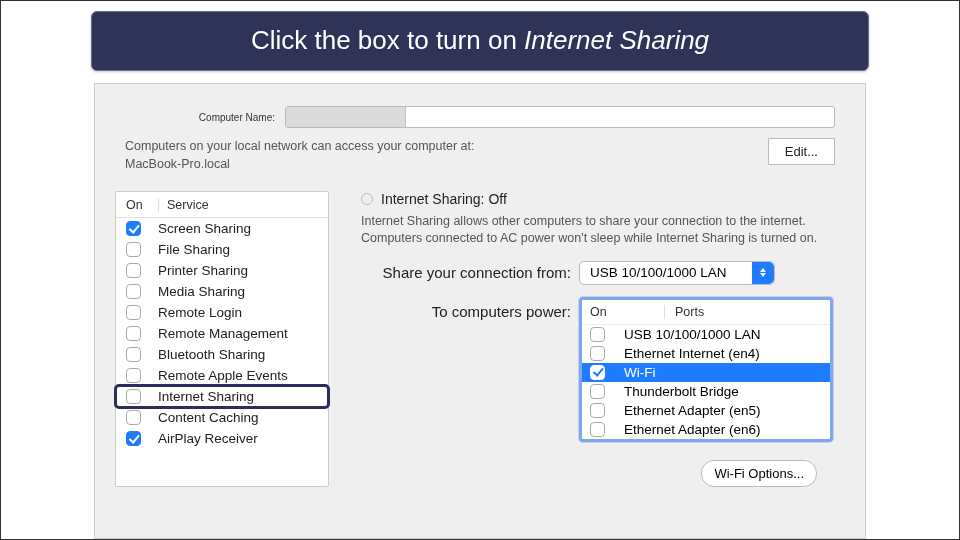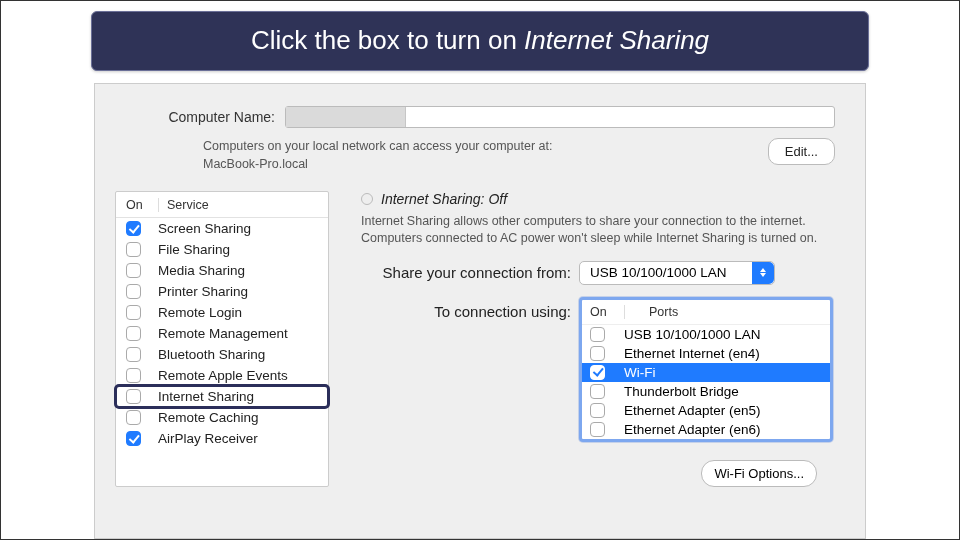--- a/index.html
+++ b/index.html
@@ -17,50 +17,50 @@
     box-shadow: 0 1px 3px rgba(0,0,0,0.2);
   }
   .banner em { font-style: italic; }
   .panel {
     position: absolute;
     left: 93px; right: 93px; top: 82px; bottom: 0;
     background: #efefef;
     border: 1px solid #ccc;
   }
   .compname-row { display: flex; align-items: center; padding: 22px 30px 6px 30px; }
-  .compname-label { font-size: 14px; color: #333; margin-right: 10px; width: 150px; text-align: right; }
+  .compname-label { font-size: 10px; color: #333; margin-right: 10px; width: 150px; text-align: right; }
   .compname-input {
     flex: 1; height: 22px; background: #fff; border: 1px solid #bbb; border-radius: 3px;
     box-shadow: inset 10px 0 0 #d0d0d0; 
   }
   .compname-input-inner { display:inline-block; width:120px; height:100%; background:#dadada; border-right:1px solid #c6c6c6; }
   .subrow { display:flex; padding: 4px 30px 8px 30px; align-items:flex-start; }
-  .sub-text { font-size: 12.5px; color:#555; margin-left: 78px; width: 420px; line-height:1.4; }
+  .sub-text { font-size: 12.5px; color:#555; width: 420px; line-height:1.4; }
   .edit-btn {
-    margin-left:auto; background:#fff; border:1px solid #bbb; border-radius:10px;
+    margin-left:auto; background:#fff; border:1px solid #bbb; border-radius:1px;
     padding:5px 16px; font-size:13px; color:#222; cursor:pointer;
   }
   .columns { display:flex; padding: 10px 20px 0 20px; gap: 32px; }
   .svc-box {
     width: 214px; background:#fff; border:1px solid #ccc; border-radius:2px;
     font-size:13.5px;
   }
   .svc-head { display:flex; border-bottom:1px solid #e2e2e2; padding:6px 8px 5px 10px; font-size:12.5px; color:#333; }
   .svc-head .h-on { width:32px; }
   .svc-head .h-svc { flex:1; border-left:1px solid #ddd; padding-left:8px; }
   .svc-row { display:flex; align-items:center; padding:3px 8px 3px 10px; }
   .svc-row .chk { width:32px; display:flex; justify-content:flex-start; }
   .svc-row .lbl { flex:1; padding-left:0px; color:#222; }
   .chkbox { width:15px; height:15px; border:1px solid #aaa; border-radius:4px; background:#fff; display:inline-flex; align-items:center; justify-content:center; }
   .chkbox.checked { background:#1f7bff; border-color:#1f7bff; }
   .chkbox.checked::after { content:""; display:block; width:4px; height:8px; border:solid #fff; border-width:0 2px 2px 0; transform:rotate(40deg) translate(-0.5px,-1px); }
   .svc-row.highlight { outline:3px solid #2b2e5a; outline-offset:-1px; border-radius:3px; }
 
   .right { flex:1; }
-  .status-row { display:flex; align-items:center; gap:8px; margin-bottom:6px;font-style:italic; }
+  .status-row { display:flex; align-items:center; gap:8px; margin-bottom:6px; }
   .radio-off { width:12px; height:12px; border:1px solid #bbb; border-radius:50%; background:#eee; }
   .status-text { font-size:14px; color:#222; }
   .desc { font-size:12.5px; color:#555; line-height:1.35; max-width:460px; margin-bottom:14px; }
   .form-row { display:flex; align-items:center; margin-bottom:12px; }
   .form-label { width:218px; text-align:right; font-size:15px; color:#222; padding-right:8px; }
   .dropdown {
     display:flex; align-items:center; background:#fff; border:1px solid #bbb; border-radius:5px;
     font-size:13.5px; height:24px; min-width:196px;
   }
   .dropdown .dd-text { padding:0 10px; flex:1; }
@@ -68,21 +68,21 @@
   .dropdown .dd-btn::before, .dropdown .dd-btn::after { content:""; width:0; height:0; border-left:3.5px solid transparent; border-right:3.5px solid transparent; }
   .dropdown .dd-btn::before { border-bottom:4px solid #fff; }
   .dropdown .dd-btn::after { border-top:4px solid #fff; }
 
   .ports-box {
     width:254px; background:#fff; border:3px solid #7da7ef; border-radius:4px; font-size:13.5px;
     box-shadow: 0 0 0 1px rgba(100,140,220,.3);
   }
   .ports-head { display:flex; padding:5px 8px; font-size:12.5px; color:#333; border-bottom:1px solid #eee; }
   .ports-head .h-on { width:34px; }
-  .ports-head .h-p { flex:1; border-left:1px solid #ddd; padding-left:24px; }
+  .ports-head .h-p { flex:1; border-left:1px solid #ddd; padding-left:10px;margin-left:40px; }
   .port-row { display:flex; align-items:center; padding:2px 8px; }
   .port-row .chk { width:34px; display:flex; }
   .port-row .lbl { flex:1; }
   .port-row.sel { background:#1f7bff; color:#fff; }
   .port-row.sel .chkbox { background:#fff; border-color:#fff; }
   .port-row.sel .chkbox.checked { background:#fff; }
   .port-row.sel .chkbox.checked::after { border-color:#1f7bff; }
 
   .wifi-btn-row { display:flex; justify-content:flex-end; padding:6px 28px 0 0; }
   .wifi-btn { background:#fff; border:1px solid #bbb; border-radius:13px; padding:5px 12px; font-size:13px; cursor:pointer; }
@@ -130,32 +130,32 @@
             <div class="svc-row">
               <div class="chk">
                 <span class="chkbox"></span>
               </div>
               <div class="lbl">File Sharing</div>
             </div>
             <div class="svc-row">
               <div class="chk">
                 <span class="chkbox"></span>
               </div>
+              <div class="lbl">Printer Sharing</div>
+            </div>
+            <div class="svc-row">
+              <div class="chk">
+                <span class="chkbox"></span>
+              </div>
               <div class="lbl">Media Sharing</div>
             </div>
             <div class="svc-row">
               <div class="chk">
                 <span class="chkbox"></span>
               </div>
-              <div class="lbl">Printer Sharing</div>
-            </div>
-            <div class="svc-row">
-              <div class="chk">
-                <span class="chkbox"></span>
-              </div>
               <div class="lbl">Remote Login</div>
             </div>
             <div class="svc-row">
               <div class="chk">
                 <span class="chkbox"></span>
               </div>
               <div class="lbl">Remote Management</div>
             </div>
             <div class="svc-row">
               <div class="chk">
@@ -172,21 +172,21 @@
             <div class="svc-row highlight">
               <div class="chk">
                 <span class="chkbox"></span>
               </div>
               <div class="lbl">Internet Sharing</div>
             </div>
             <div class="svc-row">
               <div class="chk">
                 <span class="chkbox"></span>
               </div>
-              <div class="lbl">Remote Caching</div>
+              <div class="lbl">Content Caching</div>
             </div>
             <div class="svc-row">
               <div class="chk">
                 <span class="chkbox checked"></span>
               </div>
               <div class="lbl">AirPlay Receiver</div>
             </div>
           </div>
       </div>
 
@@ -199,21 +199,21 @@
 
         <div class="form-row">
           <div class="form-label">Share your connection from:</div>
           <div class="dropdown">
             <span class="dd-text">USB 10/100/1000 LAN</span>
             <span class="dd-btn"></span>
           </div>
         </div>
 
         <div class="form-row" style="align-items:flex-start;">
-          <div class="form-label" style="padding-top:6px;">To connection using:</div>
+          <div class="form-label" style="padding-top:6px;">To computers power:</div>
           <div class="ports-box">
             <div class="ports-head">
               <div class="h-on">On</div>
               <div class="h-p">Ports</div>
             </div>
             <div id="port-rows">
                 <div class="port-row">
                   <div class="chk">
                     <span class="chkbox"></span>
                   </div>

